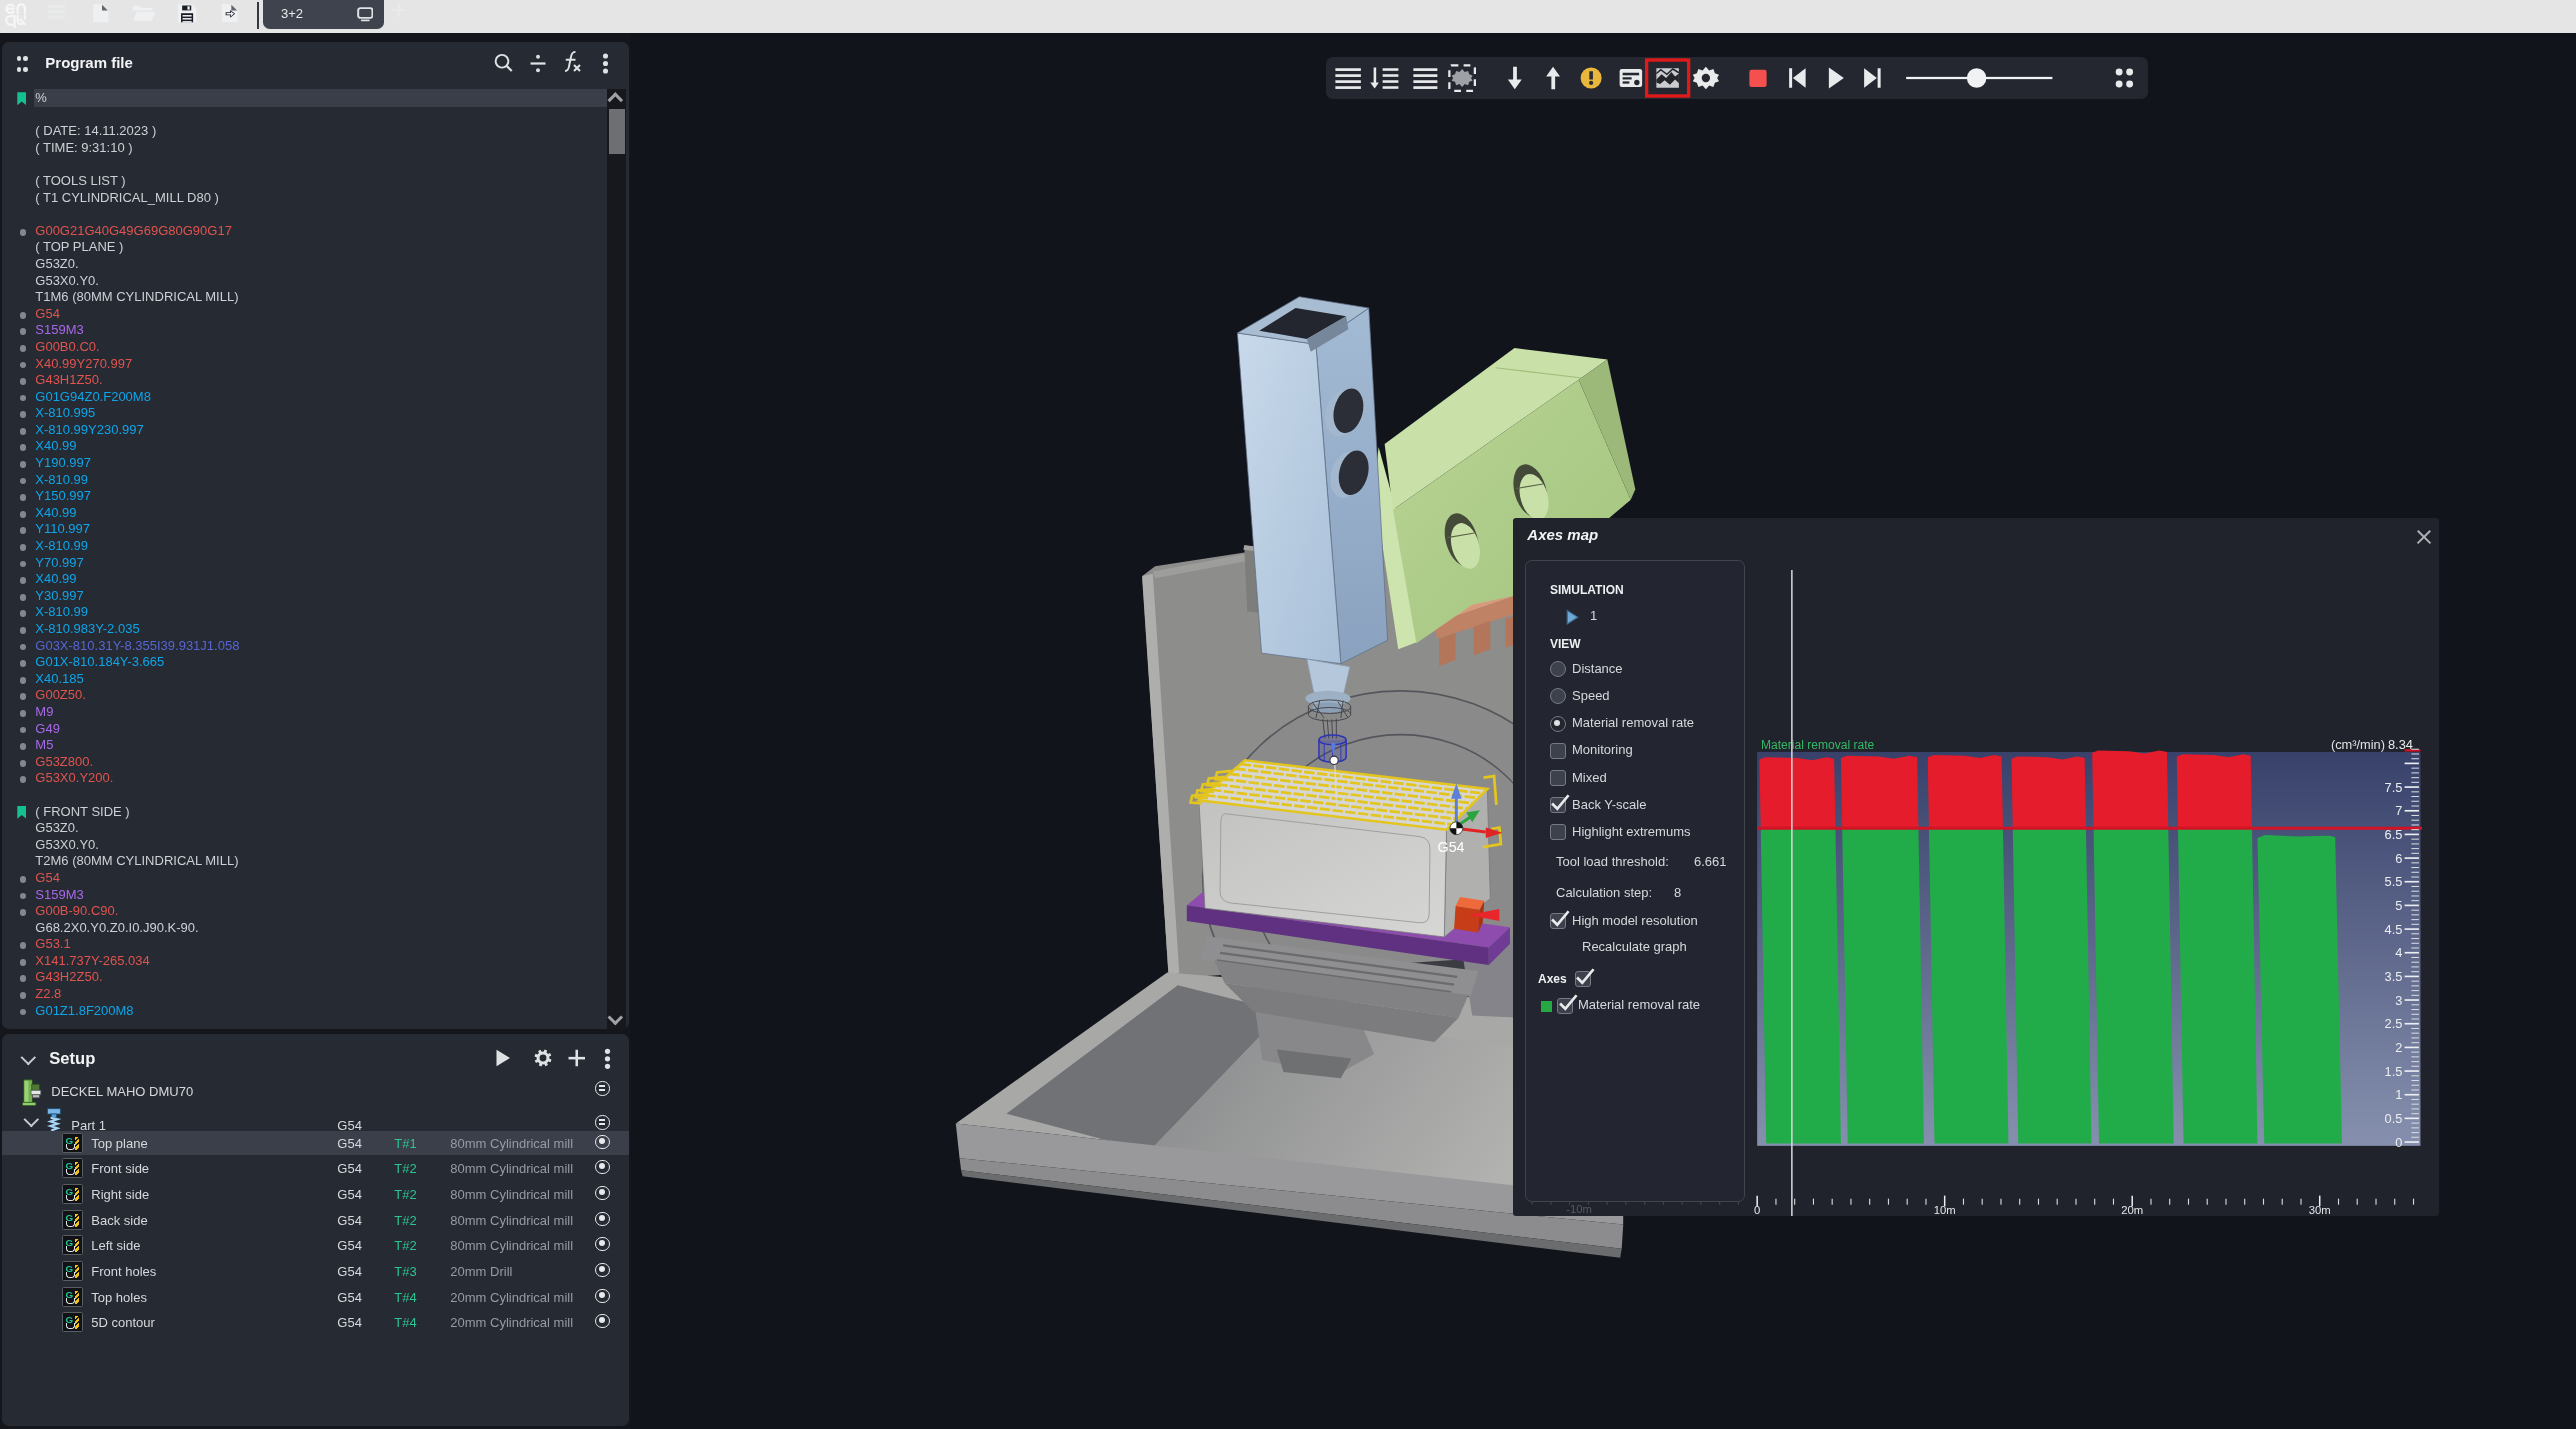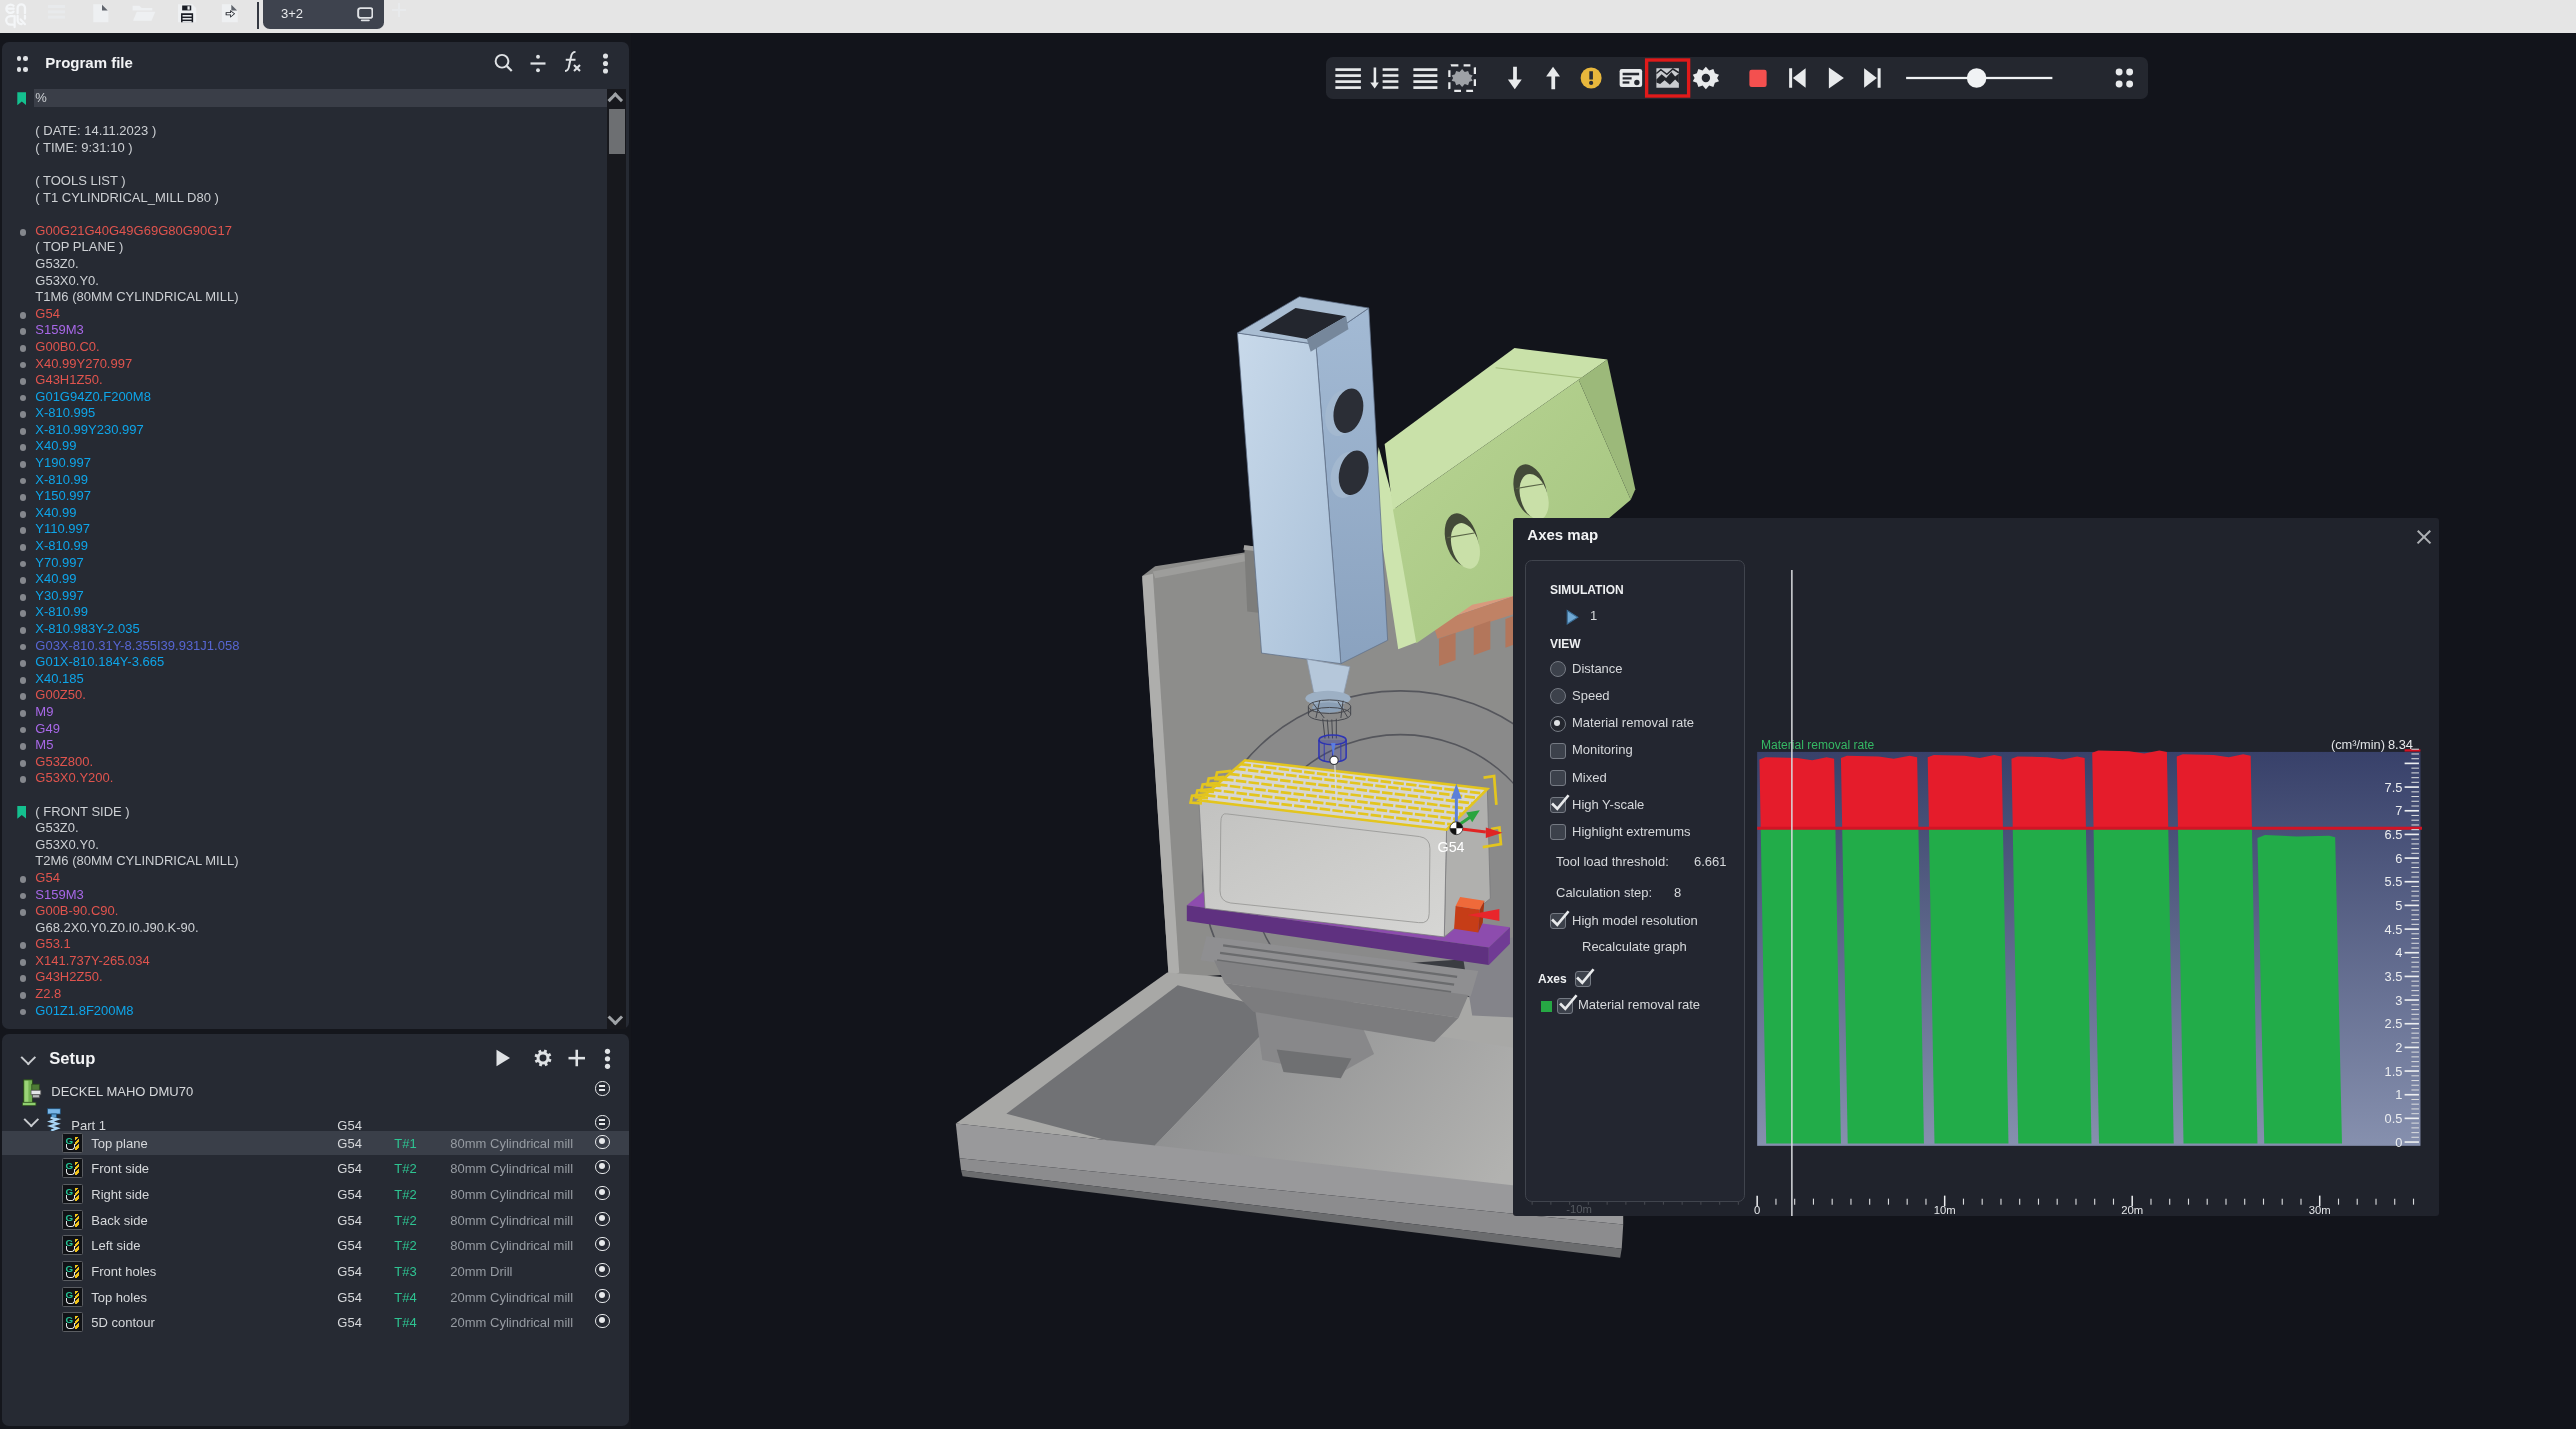--- a/index.html
+++ b/index.html
@@ -36,21 +36,21 @@
 .eqc:before{content:'';position:absolute;left:2.3px;top:3px;width:6.8px;height:1.5px;background:#e7e9eb;}
 .eqc:after{content:'';position:absolute;left:2.3px;top:6.8px;width:6.8px;height:1.5px;background:#e7e9eb;}
 .radc{position:absolute;left:593px;width:14.3px;height:14.3px;border:1.5px solid #e7e9eb;border-radius:50%;}
 .radc:before{content:'';position:absolute;left:2.6px;top:2.6px;width:6px;height:6px;border-radius:50%;background:#e7e9eb;}
 .opicon{position:absolute;left:60px;top:2.3px;width:20.4px;height:19.6px;background:#101216;border:0.8px solid #5a5d62;border-radius:1.5px;}
 .opicon i{position:absolute;left:2.3px;top:0.8px;font-size:9.8px;font-weight:bold;color:#25c596;font-style:normal;}
 .opicon u{position:absolute;left:2.3px;top:9.8px;width:9px;height:6px;border:1.5px solid #e5e7e9;border-top:none;border-radius:0 0 3.8px 3.8px;text-decoration:none;}
 .opicon .drl{position:absolute;right:2.3px;top:2.3px;width:4.5px;height:13.6px;background:repeating-linear-gradient(135deg,#f0c21a 0 2.3px,#1a1b1e 2.3px 3.8px);}
 
 #axpanel{position:absolute;left:1513px;top:518px;width:926px;height:698px;background:#20232c;border-radius:3px;}
-#axpanel h1{position:absolute;left:14.3px;top:8.3px;font-size:15px;margin:0;color:#f2f3f5;font-weight:bold;}
+#axpanel h1{position:absolute;left:14.3px;top:8.3px;font-size:15px;margin:0;color:#f2f3f5;font-weight:bold;font-style:italic;}
 #axclose{position:absolute;left:903px;top:12px;width:15px;height:15px;}
 #axclose:before,#axclose:after{content:'';position:absolute;left:-1.5px;top:6px;width:18px;height:2.3px;background:#aeb1b5;}
 #axclose:before{transform:rotate(45deg)}#axclose:after{transform:rotate(-45deg)}
 #axbox{position:absolute;left:12px;top:42px;width:220px;height:642px;border:0.8px solid #40444d;border-radius:6.8px;background:#232630;}
 .axh{position:absolute;left:16px;font-size:12px;font-weight:bold;color:#eef0f2;}
 .axlbl{position:absolute;left:47px;font-size:13px;color:#d6d8db;transform:translateY(-1.5px);}
 .rad{position:absolute;left:25px;width:16px;height:16px;border-radius:50%;background:#3c414b;border:1.5px solid #757a83;}
 .rad.on{background:#23262e;}
 .rad.on:before{content:'';position:absolute;left:3.4px;top:3.4px;width:6px;height:6px;border-radius:50%;background:#dfe1e4;}
 .cb{position:absolute;left:25px;width:16px;height:16px;border-radius:3px;background:#3c414b;border:1.5px solid #757a83;}
@@ -786,21 +786,21 @@
         <div class="axlbl" style="top:102px">Distance</div>
         <div class="rad " style="top:128px"></div>
         <div class="axlbl" style="top:129px">Speed</div>
         <div class="rad on" style="top:156px"></div>
         <div class="axlbl" style="top:156px">Material removal rate</div>
         <div class="cb " style="top:183px"></div>
         <div class="axlbl" style="top:183px">Monitoring</div>
         <div class="cb " style="top:210px"></div>
         <div class="axlbl" style="top:211px">Mixed</div>
         <div class="cb on" style="top:237px"></div>
-        <div class="axlbl" style="top:238px">High Y-scale</div>
+        <div class="axlbl" style="top:238px">Back Y-scale</div>
         <svg width="22.6" height="21" viewBox="0 0 30 28" style="position:absolute;left:24px;top:233px">
           <path d="M4 14 L11 21 L26 3" fill="none" stroke="#e8eaec" stroke-width="3.6"></path>
         </svg>
         <div class="cb " style="top:264px"></div>
         <div class="axlbl" style="top:265px">Highlight extremums</div>
         <div class="axlbl" style="left:31px;top:295px">Tool load threshold:</div>
         <div class="axlbl" style="left:169px;top:295px">6.661</div>
         <div class="axlbl" style="left:31px;top:326px">Calculation step:</div>
         <div class="axlbl" style="left:149px;top:326px">8</div>
         <div class="cb on" style="top:353px"></div>

